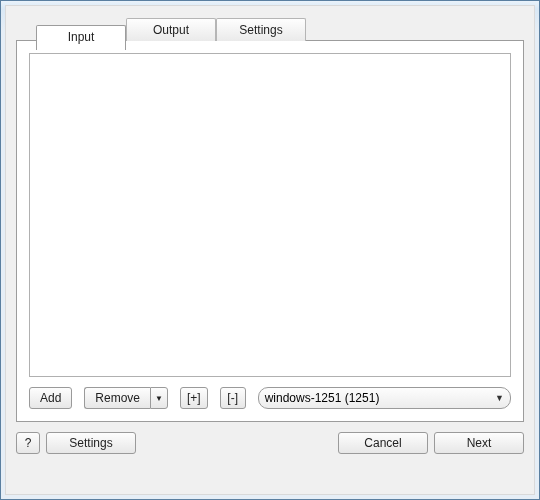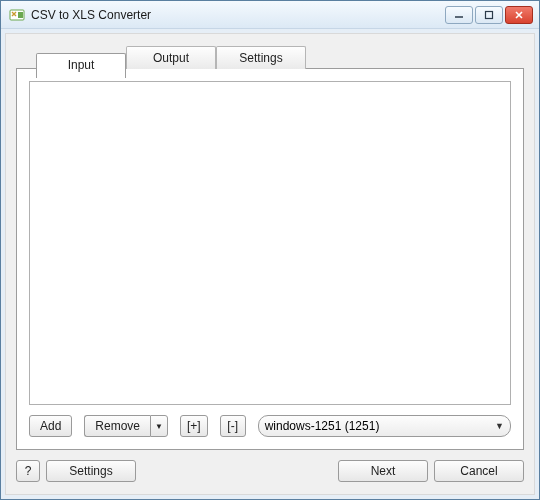--- a/index.html
+++ b/index.html
@@ -160,47 +160,20 @@
     margin-top: 10px;
   }
   .bottom-bar .spacer { flex: 1; }
   .btn.help { min-width: 24px; padding: 3px 6px; }
 </style>
 </head>
 <body>
 
 <div class="window">
 
-  <div class="titlebar">
-    <span class="app-icon">
-      <svg width="16" height="16" viewBox="0 0 16 16">
-        <rect x="1" y="3" width="14" height="10" rx="1" fill="#fff" stroke="#6aa84f" stroke-width="1"></rect>
-        <path d="M3 5 L7 9 M7 5 L3 9" stroke="#c89b2e" stroke-width="1.4"></path>
-        <rect x="9" y="5" width="5" height="6" fill="#6aa84f"></rect>
-      </svg>
-    </span>
-    <span class="title">CSV to XLS Converter</span>
-    <div class="win-controls">
-      <div class="win-btn">
-        <svg width="10" height="10" viewBox="0 0 10 10">
-            <line x1="1" y1="7" x2="9" y2="7" stroke="#2b3a4a" stroke-width="1.5"></line>
-          </svg>
-      </div>
-      <div class="win-btn">
-        <svg width="10" height="10" viewBox="0 0 10 10">
-            <rect x="1.5" y="1.5" width="7" height="7" fill="none" stroke="#2b3a4a" stroke-width="1.2"></rect>
-          </svg>
-      </div>
-      <div class="win-btn close">
-        <svg width="10" height="10" viewBox="0 0 10 10">
-            <path d="M2 2 L8 8 M8 2 L2 8" stroke="#fff" stroke-width="1.6"></path>
-          </svg>
-      </div>
-    </div>
-  </div>
 
   <div class="client">
 
     <div class="tabs-row">
       <div class="tab active">Input</div>
       <div class="tab">Output</div>
       <div class="tab">Settings</div>
     </div>
 
     <div class="tab-panel">
@@ -217,19 +190,19 @@
           <span>windows-1251 (1251)</span>
           <span class="caret">▼</span>
         </div>
       </div>
     </div>
 
     <div class="bottom-bar">
       <div class="btn help">?</div>
       <div class="btn wide">Settings</div>
       <div class="spacer"></div>
+      <div class="btn wide">Cancel</div>
       <div class="btn wide">Next</div>
-      <div class="btn wide">Cancel</div>
     </div>
 
   </div>
 
 </div>
 
 </body></html>

